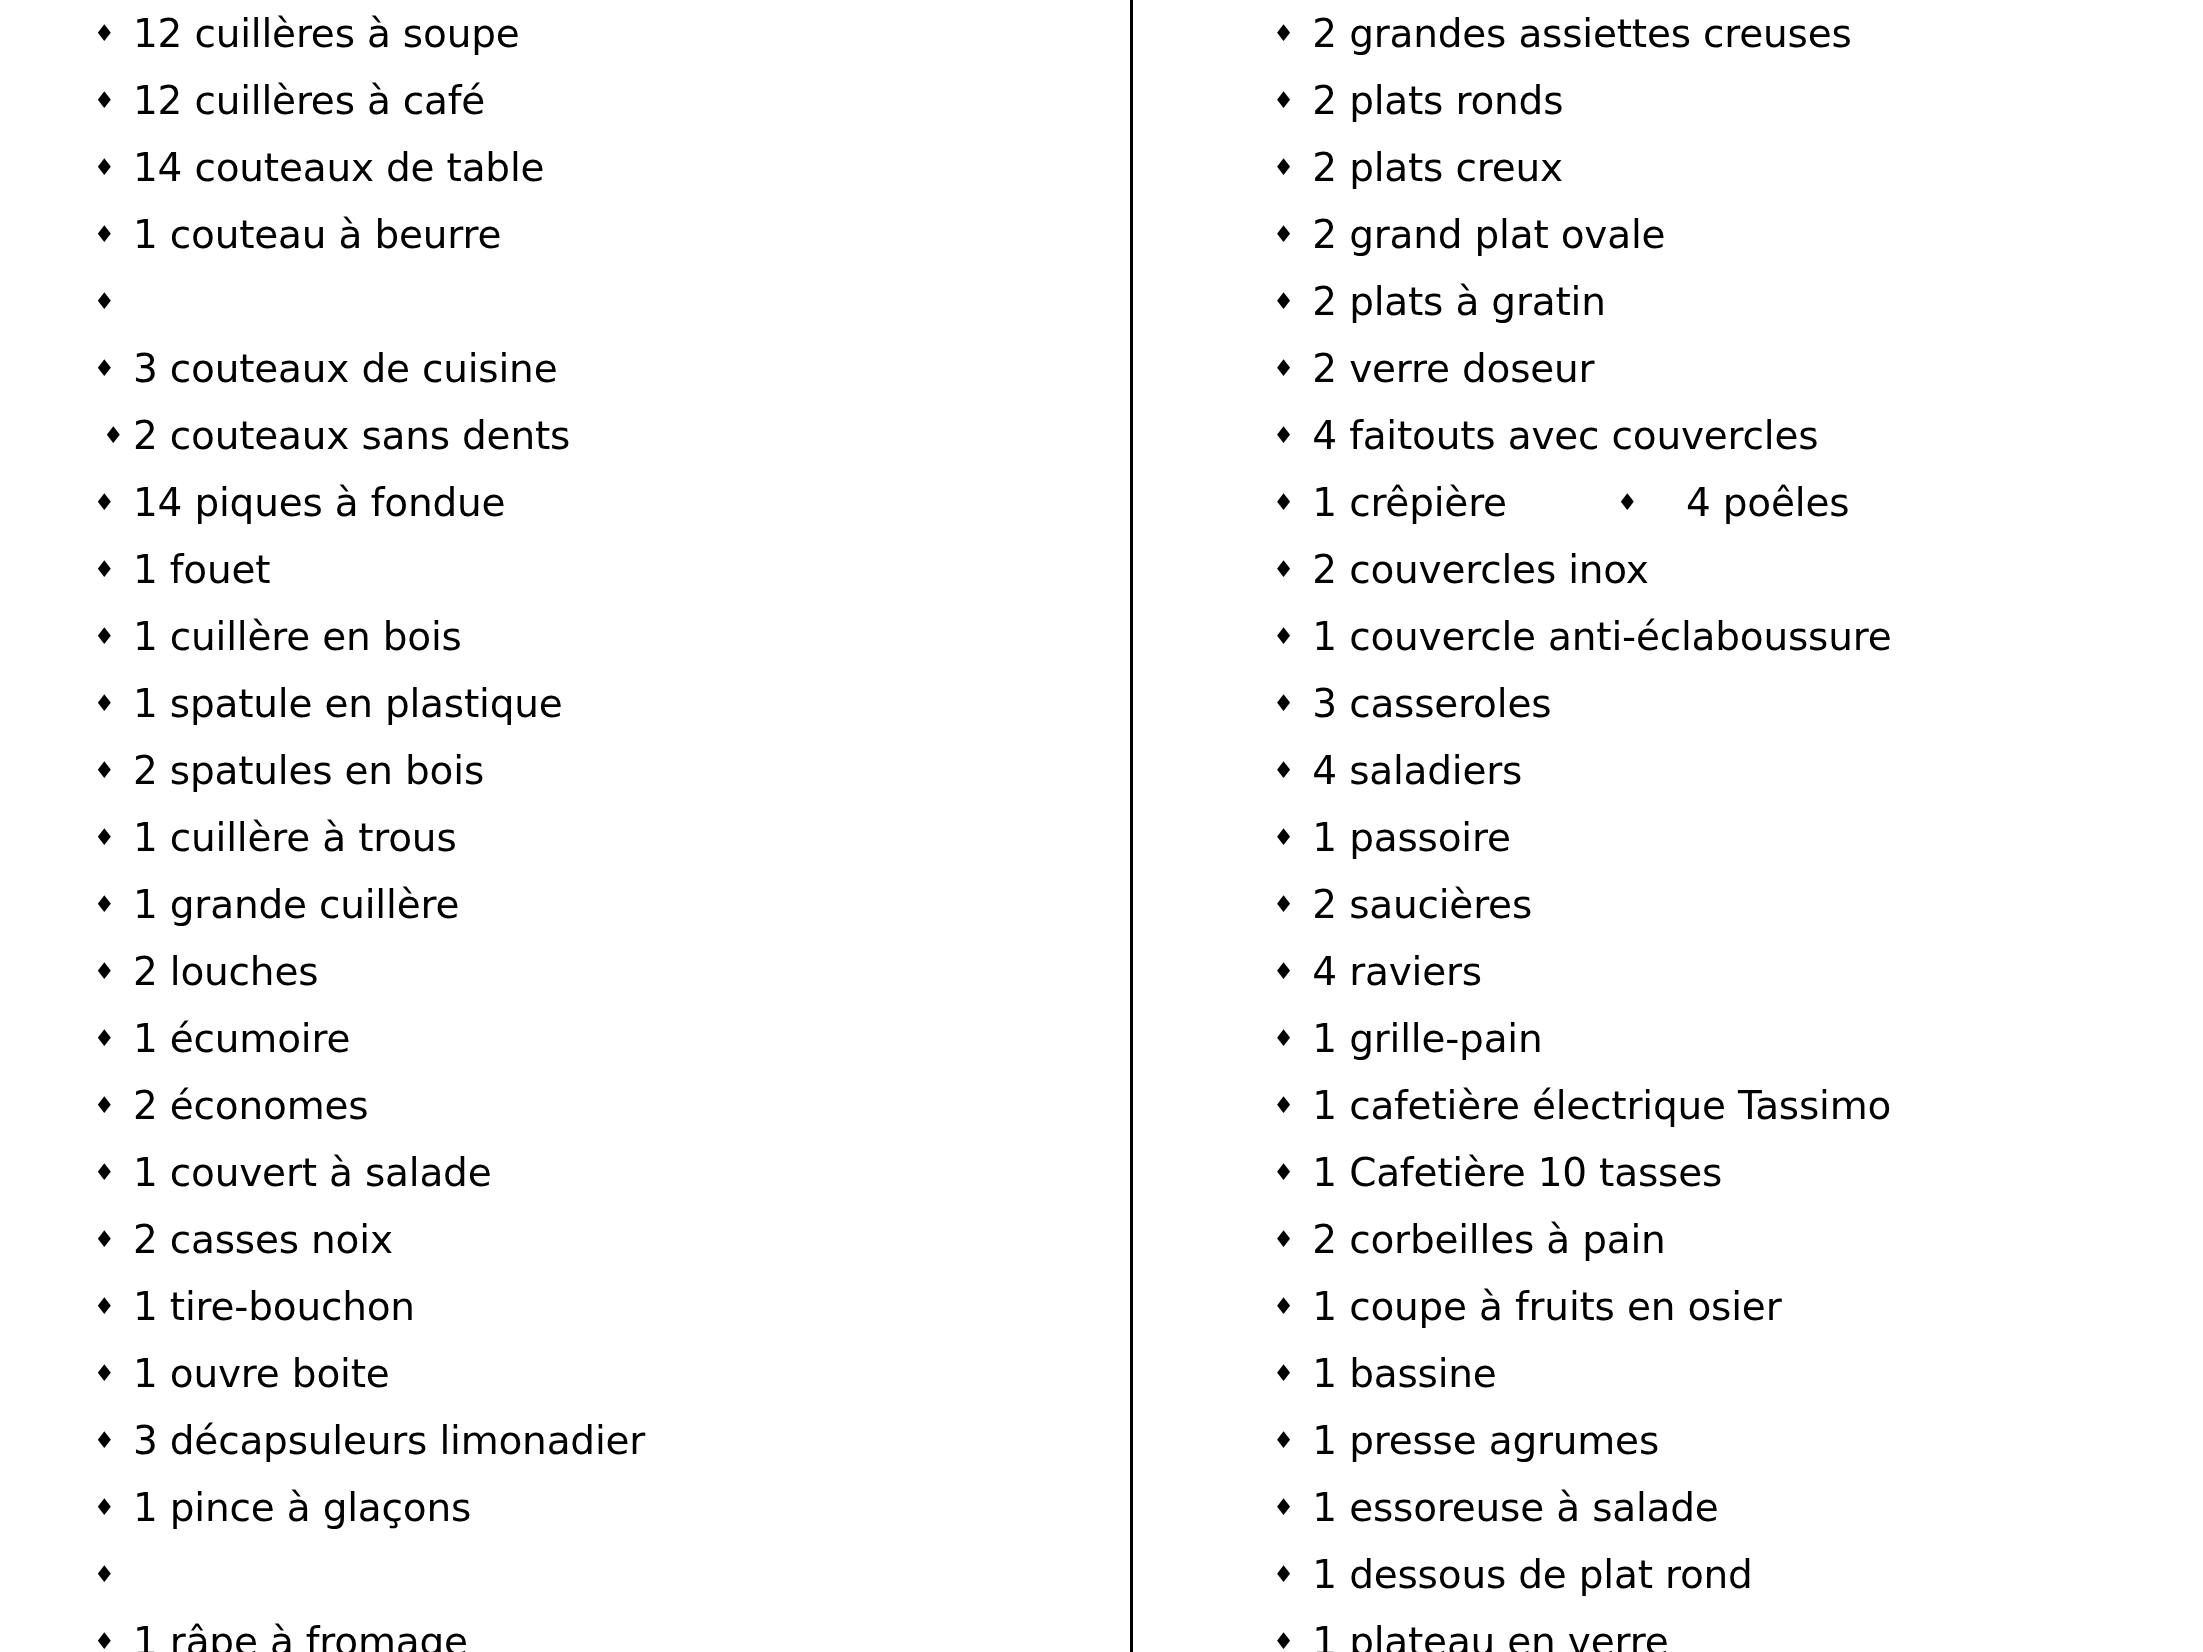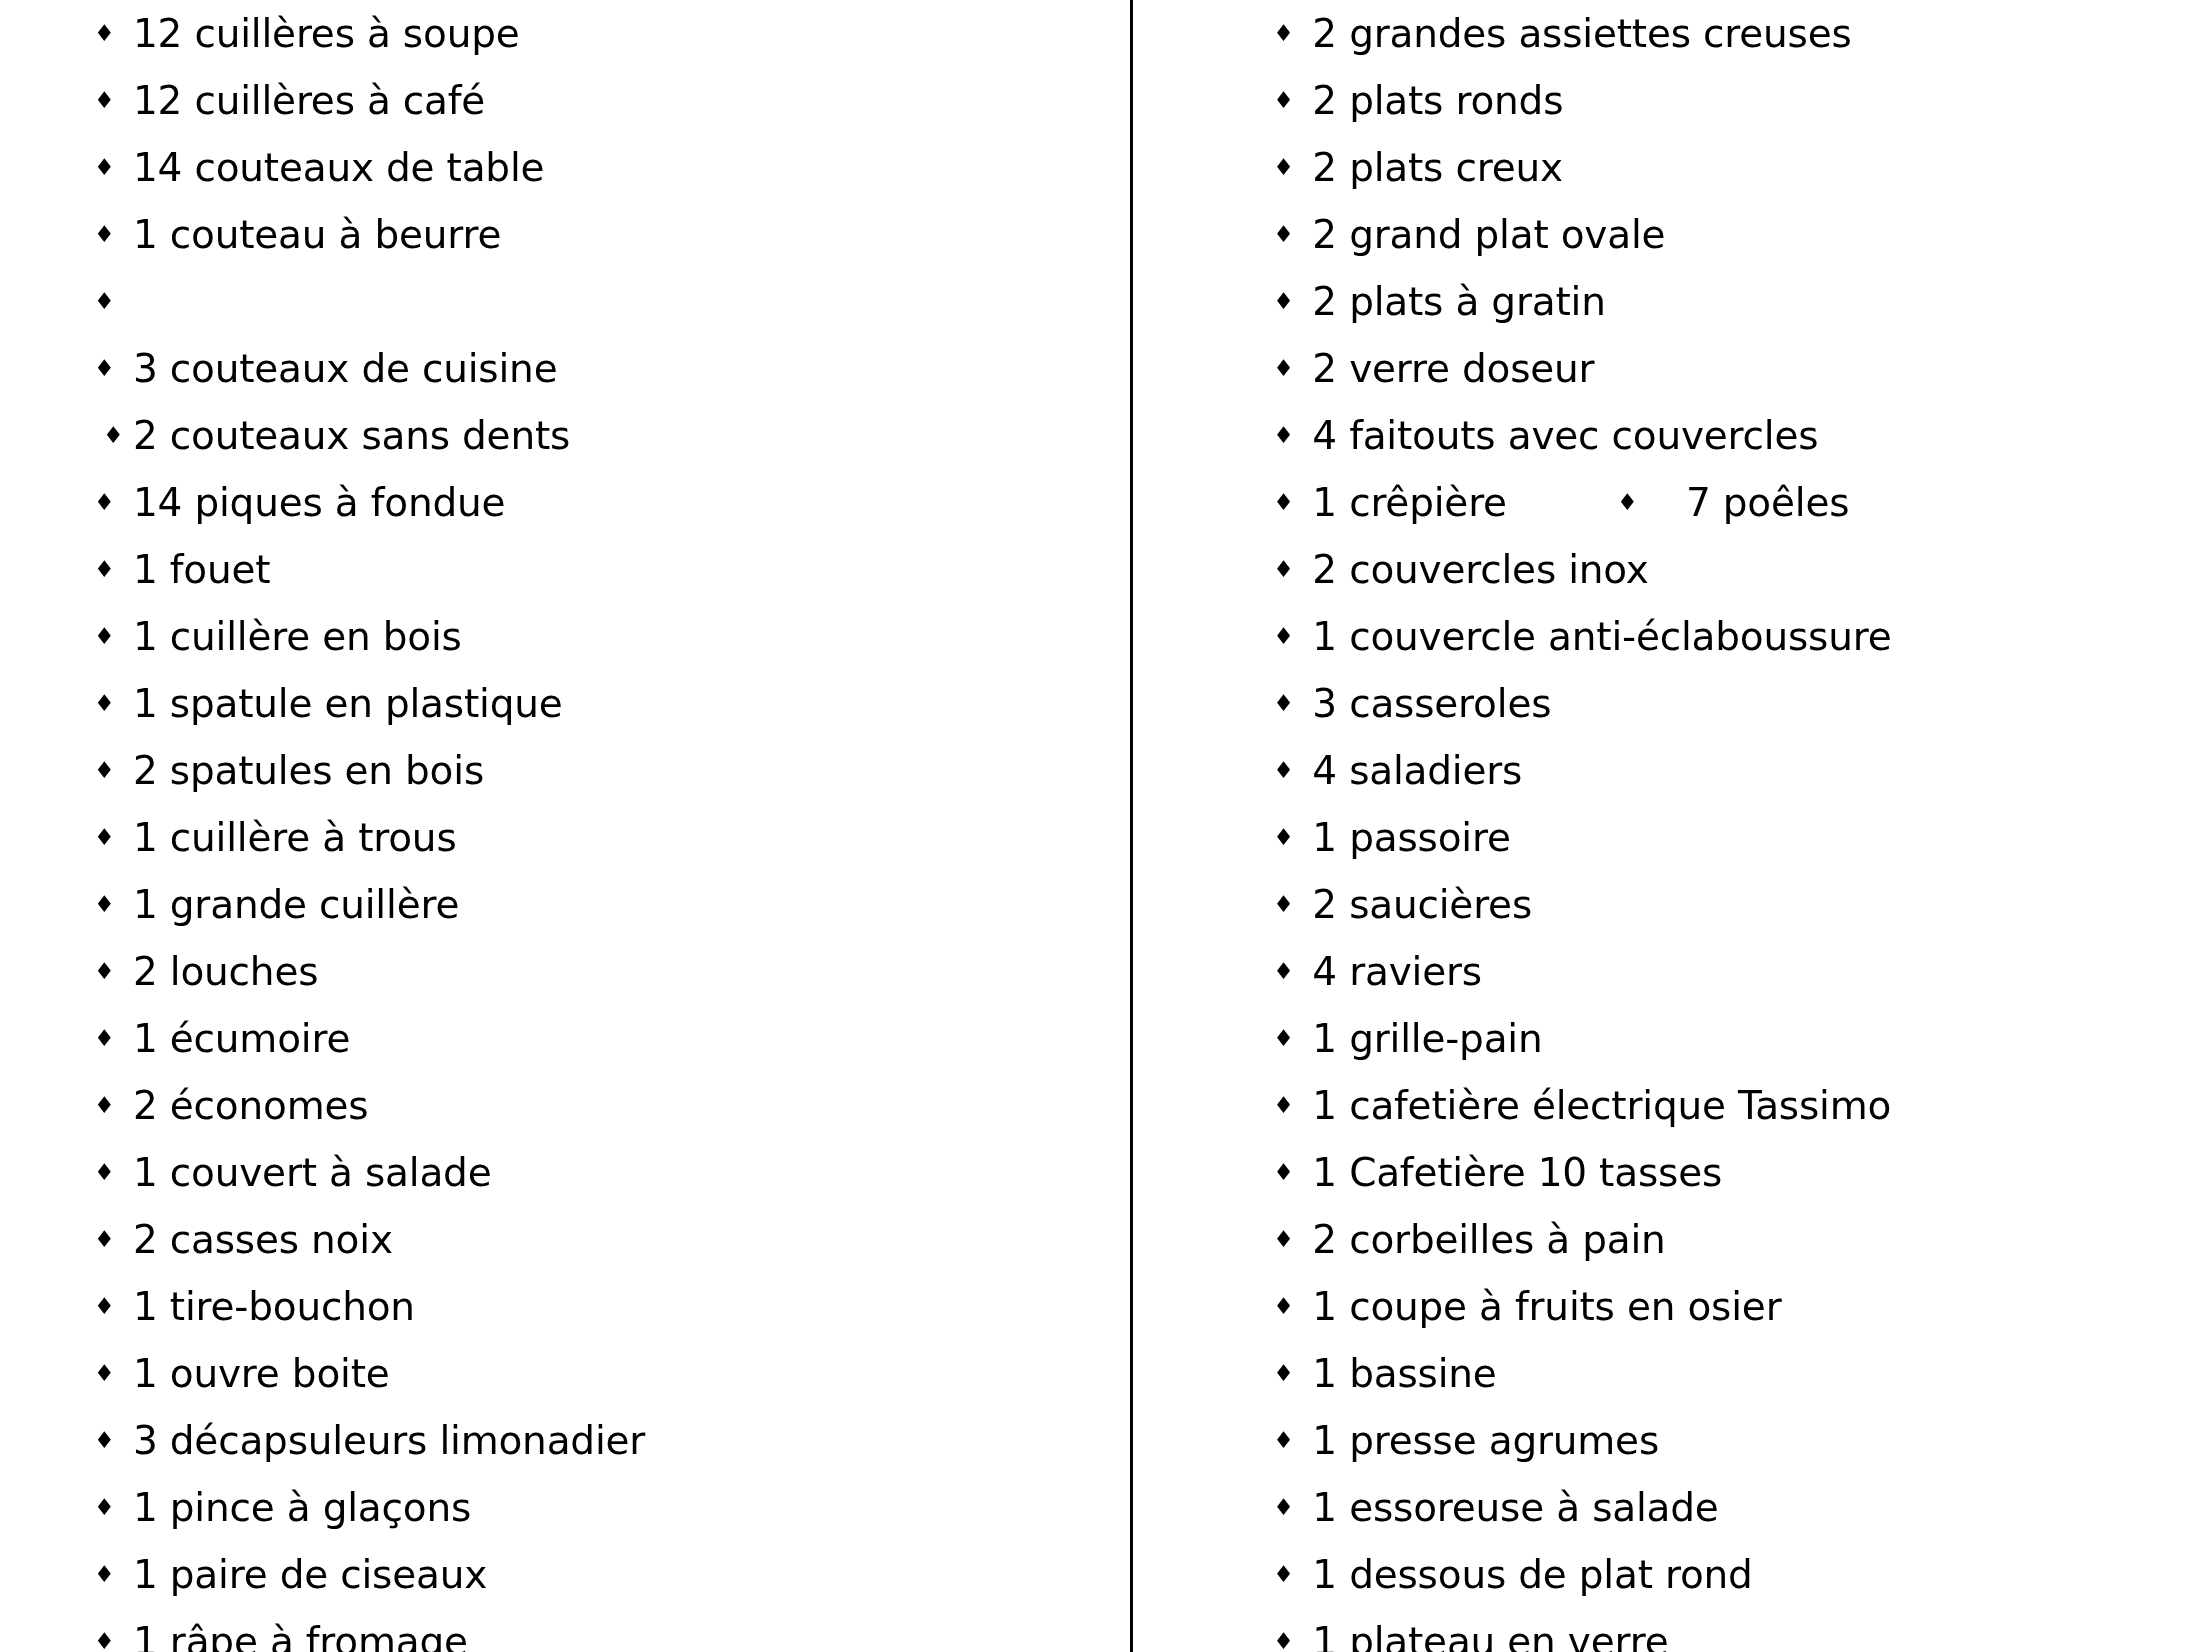--- a/index.html
+++ b/index.html
@@ -105,37 +105,37 @@
       <li><span class="bullet">♦</span><span>1 grande cuillère</span></li>
       <li><span class="bullet">♦</span><span>2 louches</span></li>
       <li><span class="bullet">♦</span><span>1 écumoire</span></li>
       <li><span class="bullet">♦</span><span>2 économes</span></li>
       <li><span class="bullet">♦</span><span>1 couvert à salade</span></li>
       <li><span class="bullet">♦</span><span>2 casses noix</span></li>
       <li><span class="bullet">♦</span><span>1 tire-bouchon</span></li>
       <li><span class="bullet">♦</span><span>1 ouvre boite</span></li>
       <li><span class="bullet">♦</span><span>3 décapsuleurs limonadier</span></li>
       <li><span class="bullet">♦</span><span>1 pince à glaçons</span></li>
-      <li><span class="bullet">♦</span><span>1 paire de ciseaux</span></li>
+      <li><span class="bullet">♦</span></li>
       <li><span class="bullet">♦</span><span>1 râpe à fromage</span></li>
     </ul>
   </div>
 
   <div class="divider"></div>
 
   <div class="column column-right">
     <ul class="list">
       <li><span class="bullet">♦</span><span>2 grandes assiettes creuses</span></li>
       <li><span class="bullet">♦</span><span>2 plats ronds</span></li>
       <li><span class="bullet">♦</span><span>2 plats creux</span></li>
       <li><span class="bullet">♦</span><span>2 grand plat ovale</span></li>
       <li><span class="bullet">♦</span><span>2 plats à gratin</span></li>
       <li><span class="bullet">♦</span><span>2 verre doseur</span></li>
       <li><span class="bullet">♦</span><span>4 faitouts avec couvercles</span></li>
-      <li><span class="bullet">♦</span><span>1 crêpière</span><span class="inline-extra"><span class="bullet-inline">♦</span><span>7 poêles</span></span></li>
+      <li><span class="bullet">♦</span><span>1 crêpière</span><span class="inline-extra"><span class="bullet-inline">♦</span><span>4 poêles</span></span></li>
       <li><span class="bullet">♦</span><span>2 couvercles inox</span></li>
       <li><span class="bullet">♦</span><span>1 couvercle anti-éclaboussure</span></li>
       <li><span class="bullet">♦</span><span>3 casseroles</span></li>
       <li><span class="bullet">♦</span><span>4 saladiers</span></li>
       <li><span class="bullet">♦</span><span>1 passoire</span></li>
       <li><span class="bullet">♦</span><span>2 saucières</span></li>
       <li><span class="bullet">♦</span><span>4 raviers</span></li>
       <li><span class="bullet">♦</span><span>1 grille-pain</span></li>
       <li><span class="bullet">♦</span><span>1 cafetière électrique Tassimo</span></li>
       <li><span class="bullet">♦</span><span>1 Cafetière 10 tasses</span></li>

